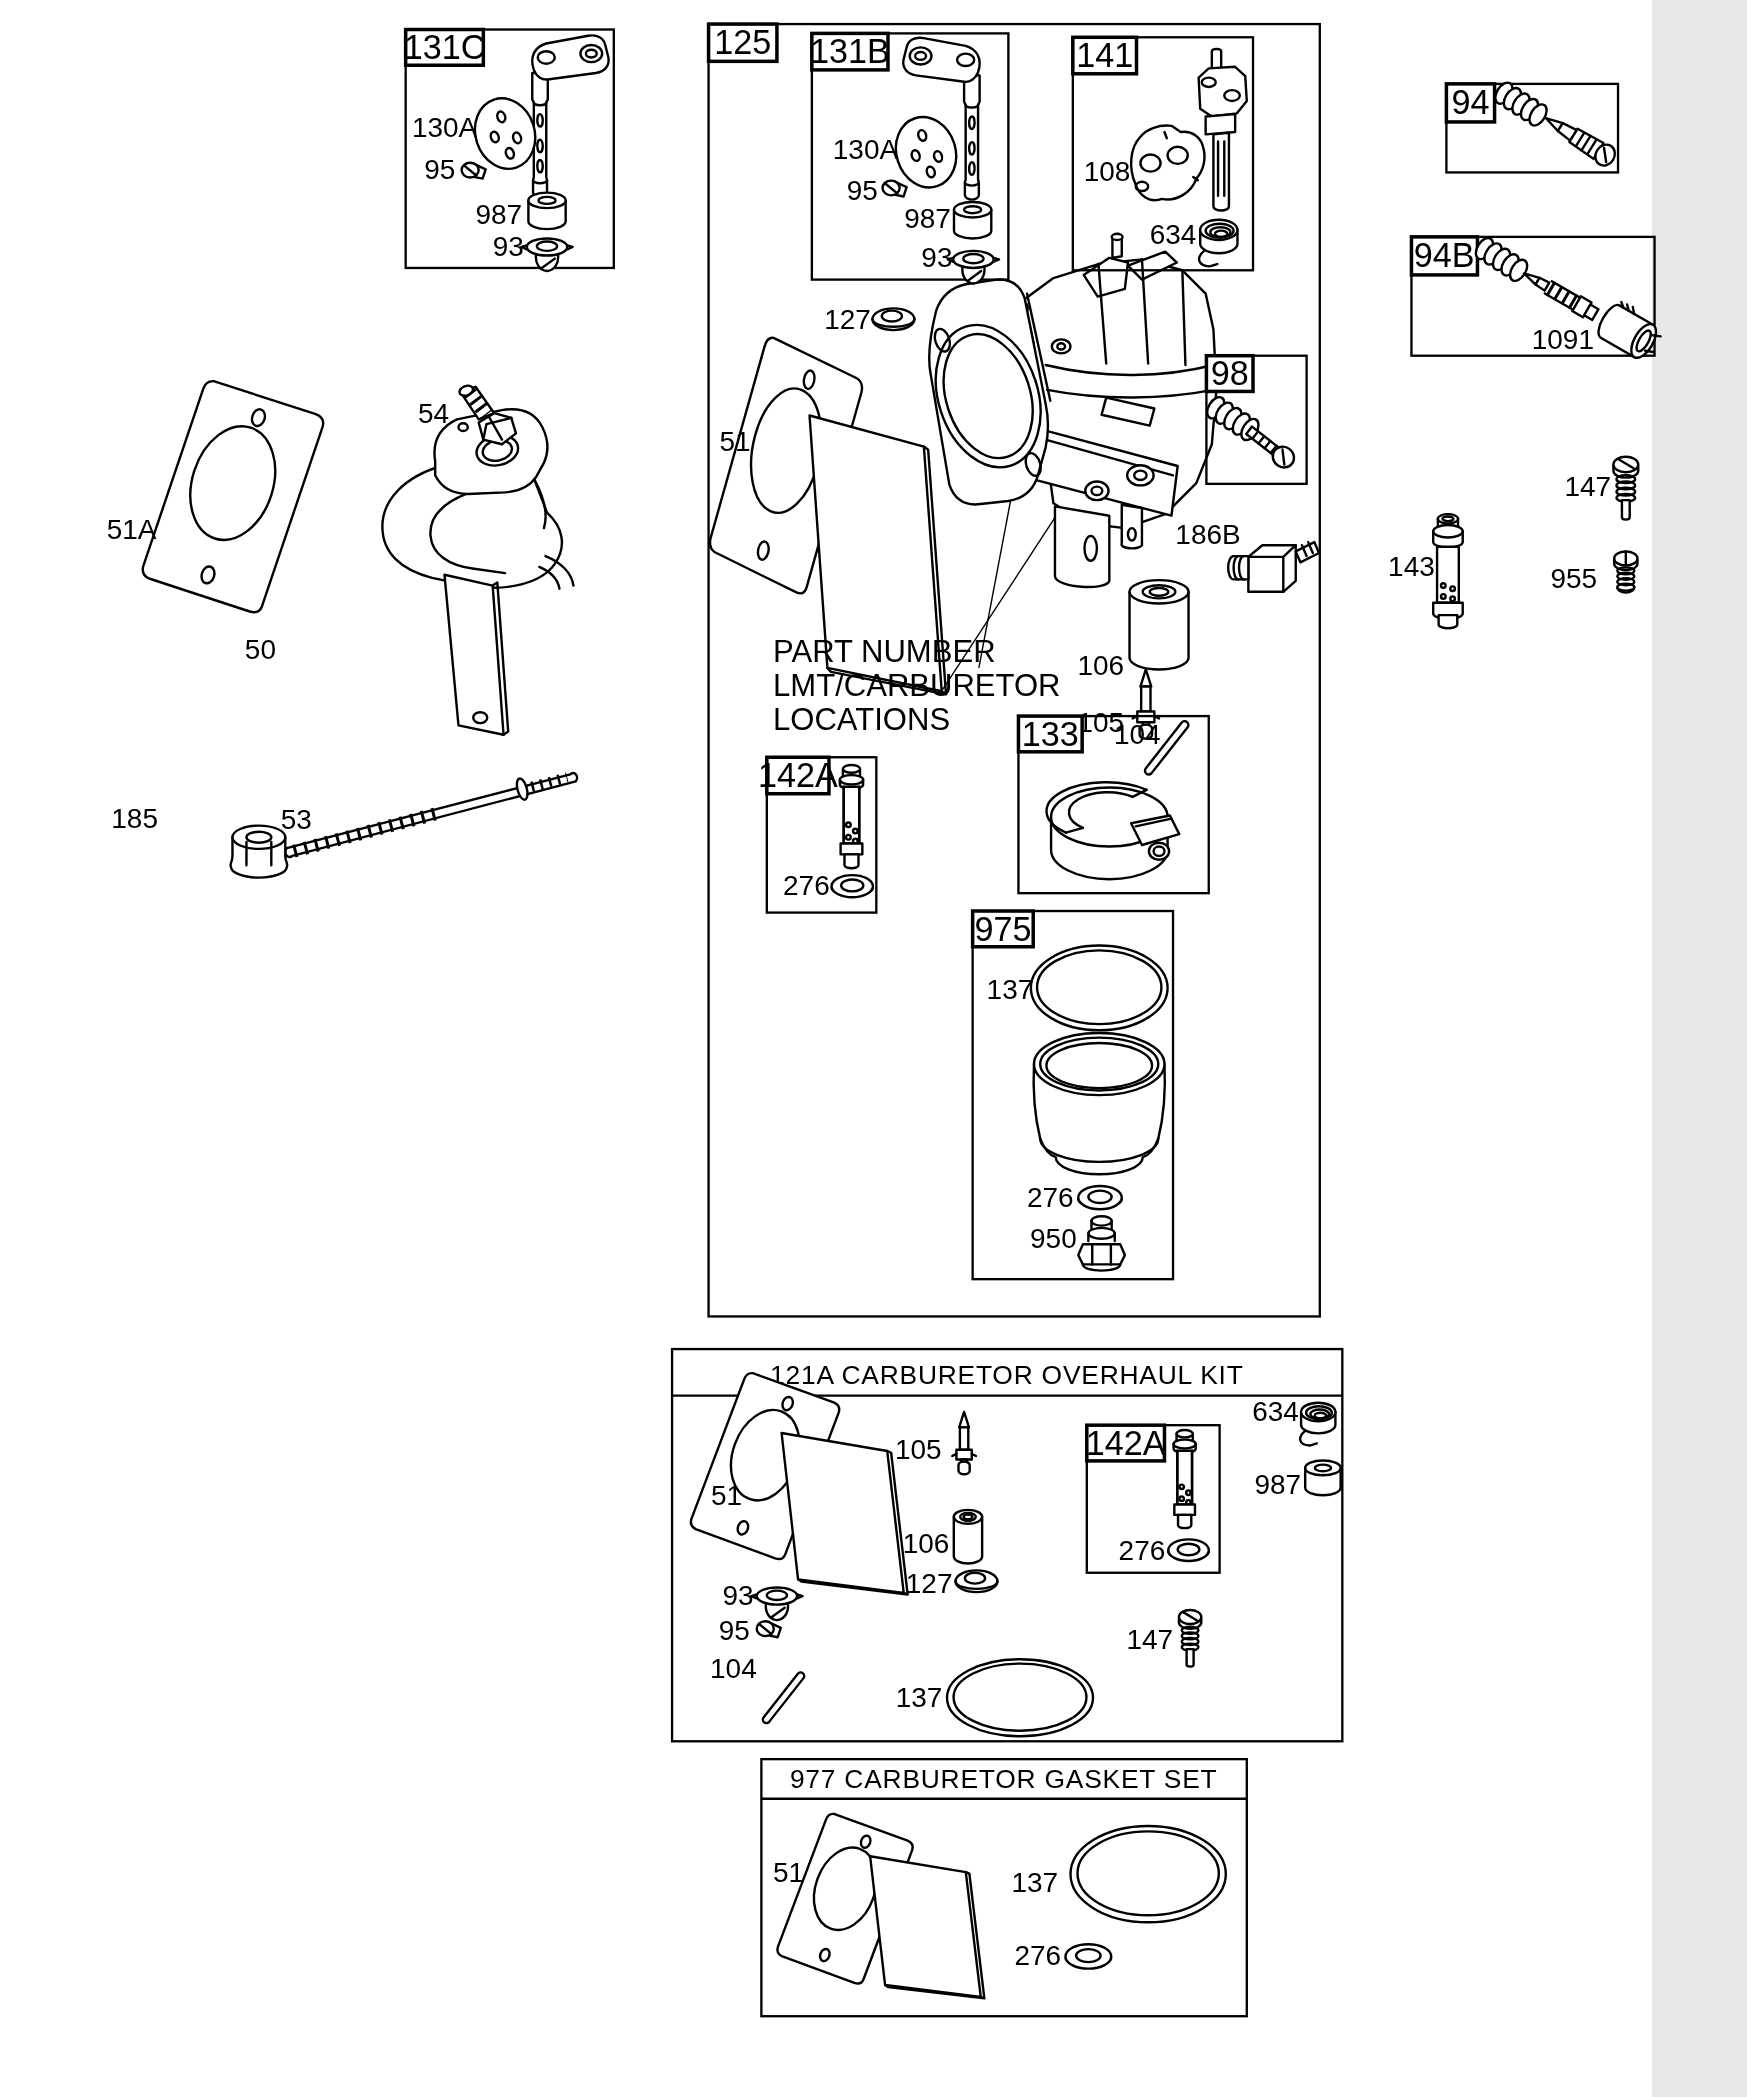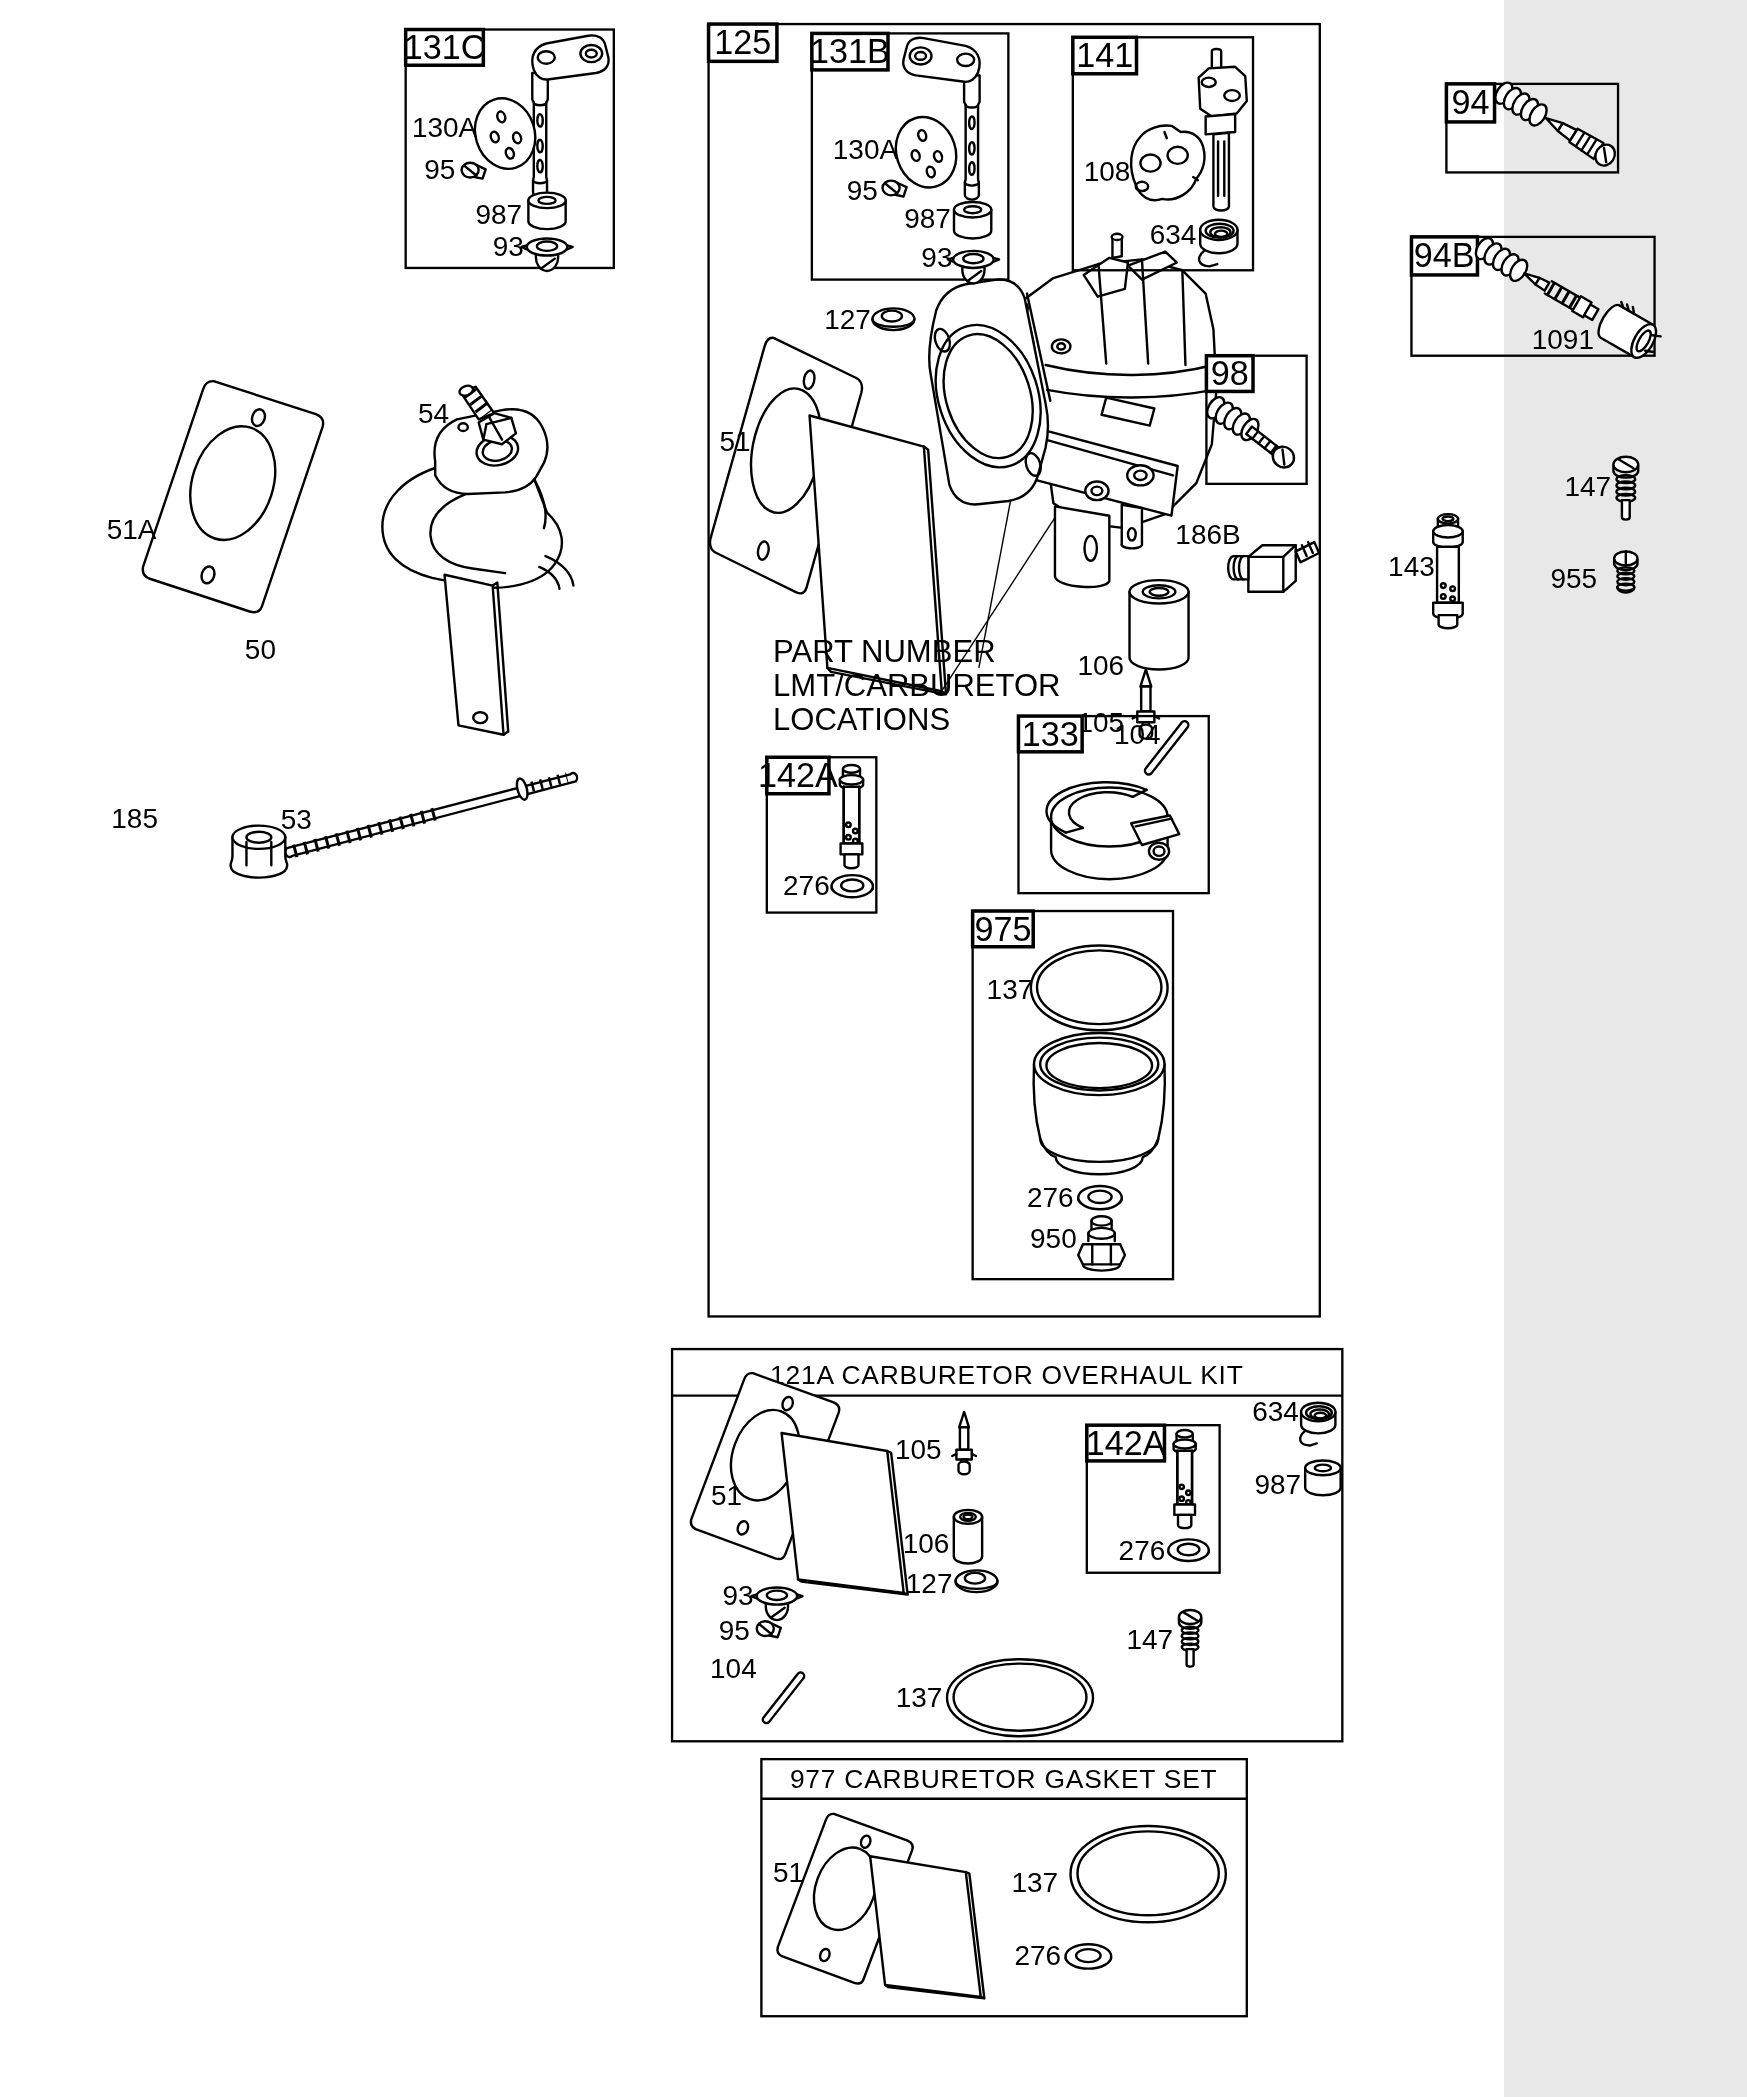--- a/index.html
+++ b/index.html
@@ -1,16 +1,16 @@
 <!DOCTYPE html>
 <html style="font-size:12.4px"><head>
 <meta charset="utf-8">
 <style>
   html,body { margin:0; padding:0; background:#e8e8e8; }
-  #page { position:relative; width:1504px; height:2097px; background:#ffffff;
+  #page { position:relative; width:1652px; height:2097px; background:#ffffff;
           font-family:"Liberation Sans", sans-serif; }
   svg { display:block; }
   .bx  { fill:none; stroke:#000; stroke-width:3; }
   .idbx{ fill:#fff; stroke:#000; stroke-width:4.5; }
   .ln  { fill:none; stroke:#000; stroke-width:2.4; stroke-linecap:round; stroke-linejoin:round; vector-effect:non-scaling-stroke; }
   .fw  { fill:#fff; stroke:#000; stroke-width:2.4; stroke-linecap:round; stroke-linejoin:round; vector-effect:non-scaling-stroke; }
   .thread { stroke:#000; vector-effect:non-scaling-stroke; }
   .callout { fill:none; stroke:#000; stroke-width:1.8; }
   text { fill:#000; }
   .pl   { font-size:36px; }

